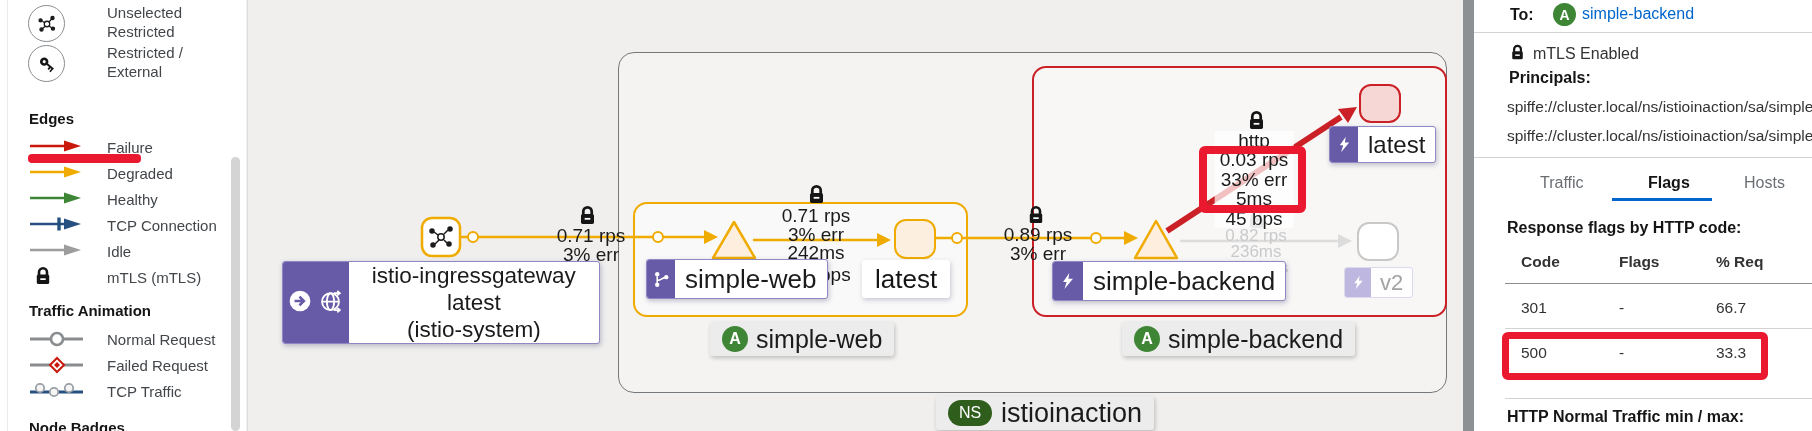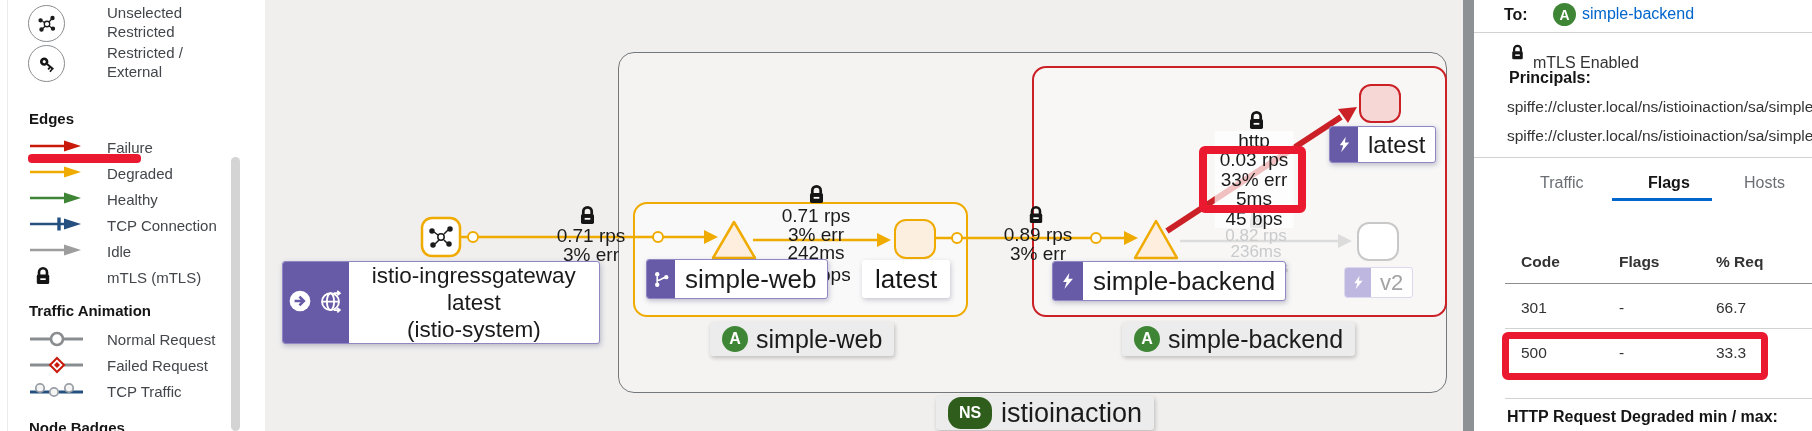--- a/index.html
+++ b/index.html
@@ -2,21 +2,21 @@
 <html><head>
 <meta charset="utf-8">
 <style>
   * { margin:0; padding:0; box-sizing:border-box; }
   html,body { width:1812px; height:431px; }
   body { position:relative; overflow:hidden; background:#f0efee;
          font-family:"Liberation Sans", sans-serif; color:#151515; }
   .abs { position:absolute; }
 
   
-  .legend { left:0; top:0; width:265px; height:431px; background:#fff; z-index:5; }
+  .legend { left:0; top:0; width:246px; height:431px; background:#fff; z-index:5; }
   .legend-edge-line { left:7px; top:0; width:1px; height:431px; background:#ebebeb; }
   .lg-circle { width:37px; height:37px; border:1.5px solid #8a8d90; border-radius:50%;
                display:flex; align-items:center; justify-content:center; background:#fff; }
   .lg-two { font-size:15px; line-height:19px; color:#42464a; }
   .lg-head { font-size:15px; font-weight:bold; color:#151515; }
   .lg-label { font-size:15px; color:#42464a; }
   .lg-row-label { left:107px; }
 
   
   .v-scroll { left:231px; top:157px; width:9px; height:274px; background:#d4d4d4; border-radius:5px; z-index:6; }
@@ -51,22 +51,22 @@
                  display:flex; align-items:center; padding:0 13px; font-size:26px; }
   .v2-label { z-index:4; display:flex; align-items:stretch; background:rgba(255,255,255,.88);
               border:1.5px solid #dcd9ee; border-radius:3px; overflow:hidden; }
   .v2-badge { background:#beb7e0; width:26px; display:flex; align-items:center; justify-content:center; }
   .v2-text { display:flex; align-items:center; padding:0 9px; font-size:22px; color:#a3a3a5; }
 
   .chip { z-index:3; display:flex; align-items:center; gap:8px; background:#ececec; border-radius:3px;
           box-shadow:1px 2px 4px rgba(0,0,0,.22); padding:4px 12px; height:34px; font-size:25px; color:#1b1b1b; white-space:nowrap; }
   .a-circle { width:26px; height:26px; border-radius:50%; background:#3e8635; color:#fff;
               font-size:16px; font-weight:bold; display:flex; align-items:center; justify-content:center; flex:0 0 auto; }
-  .ns-pill { width:44px; height:32px; border-radius:13px; background:#2f5d1c; color:#fff;
-             font-size:16px; font-weight:bold; display:flex; align-items:center; justify-content:center; flex:0 0 auto; }
+  .ns-pill { width:44px; height:26px; border-radius:13px; background:#2f5d1c; color:#fff;
+             font-size:16px; font-weight:normal; display:flex; align-items:center; justify-content:center; flex:0 0 auto; }
   .ns-chip-text { font-size:27px; }
 
   
   .ann { border:8px solid #ea1930; border-radius:6px; z-index:9; }
   .ann-marker { left:28px; top:154px; width:113px; height:9px; background:#ea1930; border-radius:4px; z-index:9; }
 
   
   .panel { left:1474px; top:0; width:338px; height:431px; background:#fff; z-index:5; font-size:16px; }
   .panel .divider { position:absolute; left:0; width:338px; height:1px; background:#d2d2d2; }
   .p-bold { font-weight:bold; color:#151515; }
@@ -378,59 +378,60 @@
   </svg>
   <div class="abs lg-label lg-row-label" style="top:383px">TCP Traffic</div>
 
   <div class="abs lg-head" style="left:29px;top:419px">Node Badges</div>
 </div>
 
 <div class="abs v-scroll"></div>
 <div class="abs splitter"></div>
 
 <div class="abs panel">
-  <span class="abs p-bold" style="left:30px;top:6px">To:</span>
+  <span class="abs p-bold" style="left:36px;top:6px">To:</span>
   <span class="abs a-circle" style="left:79px;top:3px;width:23px;height:23px;font-size:14px">A</span>
   <a class="abs p-link" style="left:108px;top:5px;text-decoration:none">simple-backend</a>
 
   <div class="divider" style="top:32px"></div>
 
   <span class="abs" style="left:35px;top:44px">
     <svg class="lock" viewBox="0 0 20 20" width="17" height="17">
         <path d="M6 9V6.2a4 4 0 0 1 8 0V9"></path>
         <rect class="body" x="3.8" y="8.6" width="12.4" height="9.4" rx="1.6"></rect>
         <rect x="7.3" y="12.3" width="5.4" height="1.7" style="fill:#fff"></rect>
       </svg>
   </span>
-  <span class="abs" style="left:59px;top:54px;color:#333">mTLS Enabled</span>
+  <span class="abs" style="left:59px;top:45px;color:#333">mTLS Enabled</span>
 
   <span class="abs p-bold" style="left:35px;top:69px">Principals:</span>
   <span class="p-spiffe" style="top:98px">spiffe://cluster.local/ns/istioinaction/sa/simple...</span>
   <span class="p-spiffe" style="top:127px">spiffe://cluster.local/ns/istioinaction/sa/simple...</span>
 
   <div class="divider" style="top:157px"></div>
 
   <span class="p-tab" style="left:66px">Traffic</span>
   <span class="p-tab active" style="left:174px">Flags</span>
   <span class="p-tab" style="left:270px">Hosts</span>
   <div class="tab-underline"></div>
 
+  <span class="abs p-bold" style="left:33px;top:219px">Response flags by HTTP code:</span>
 
   <span class="p-cell p-bold" style="left:47px;top:253px">Code</span>
   <span class="p-cell p-bold" style="left:145px;top:253px">Flags</span>
   <span class="p-cell p-bold" style="left:242px;top:253px">% Req</span>
   <div class="divider" style="top:283px;left:31px;width:307px;background:#8d8d8d"></div>
 
   <span class="p-cell" style="left:47px;top:299px">301</span>
   <span class="p-cell" style="left:145px;top:299px">-</span>
   <span class="p-cell" style="left:242px;top:299px">66.7</span>
   <div class="divider" style="top:328px;left:31px;width:307px"></div>
 
   <span class="p-cell" style="left:47px;top:344px">500</span>
   <span class="p-cell" style="left:145px;top:344px">-</span>
   <span class="p-cell" style="left:242px;top:344px">33.3</span>
 
   <div class="divider" style="top:398px;left:31px"></div>
-  <span class="abs p-bold" style="left:33px;top:408px">HTTP Request Degraded min / max:</span>
+  <span class="abs p-bold" style="left:33px;top:408px">HTTP Normal Traffic min / max:</span>
 </div>
 
 <div class="abs ann" style="left:1199px;top:146px;width:107px;height:67px"></div>
 <div class="abs ann" style="left:1502px;top:332px;width:266px;height:48px;border-width:7px"></div>
 
 </body></html>

